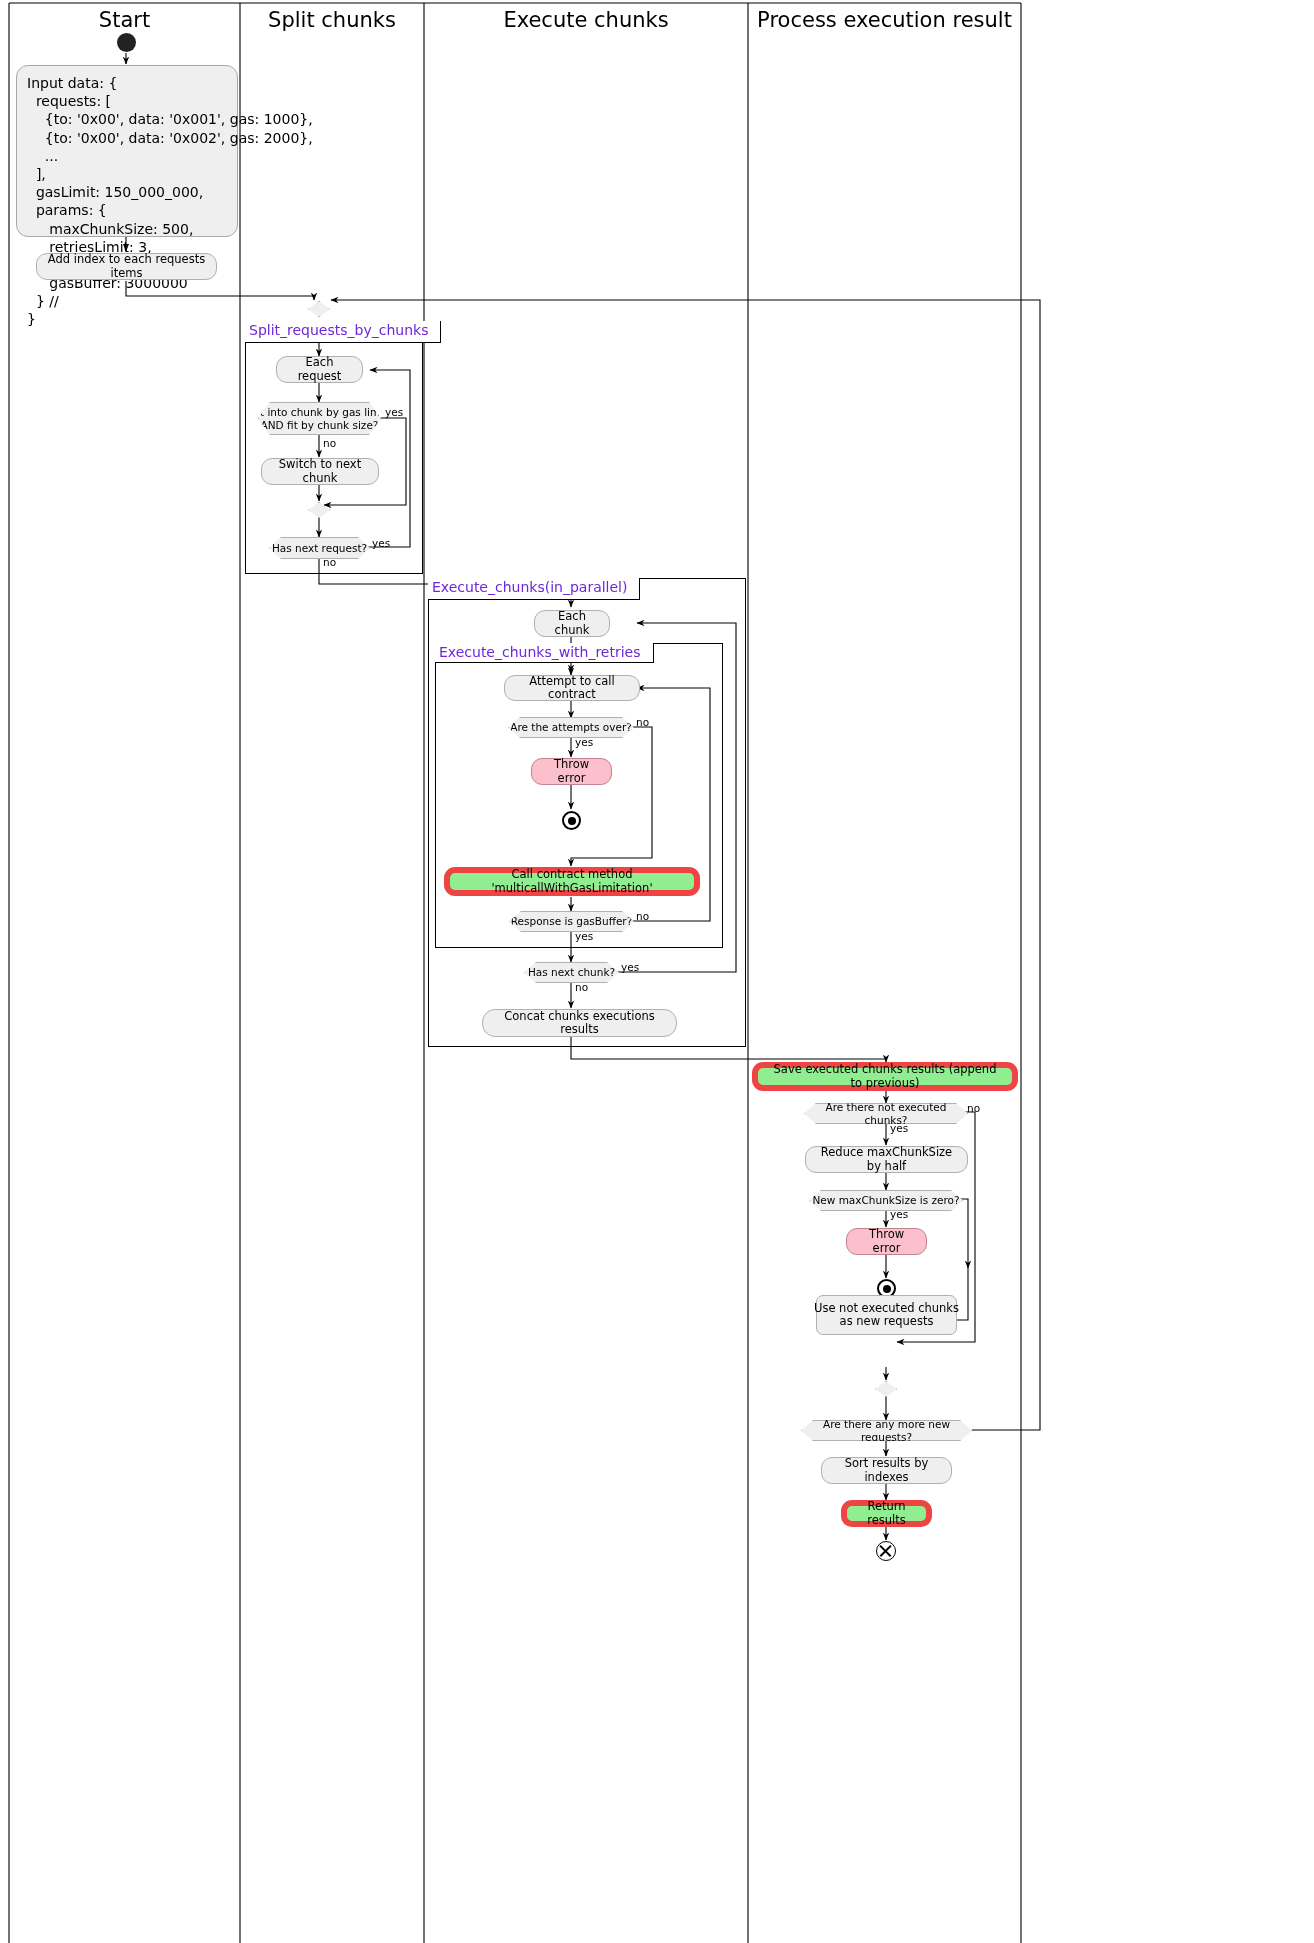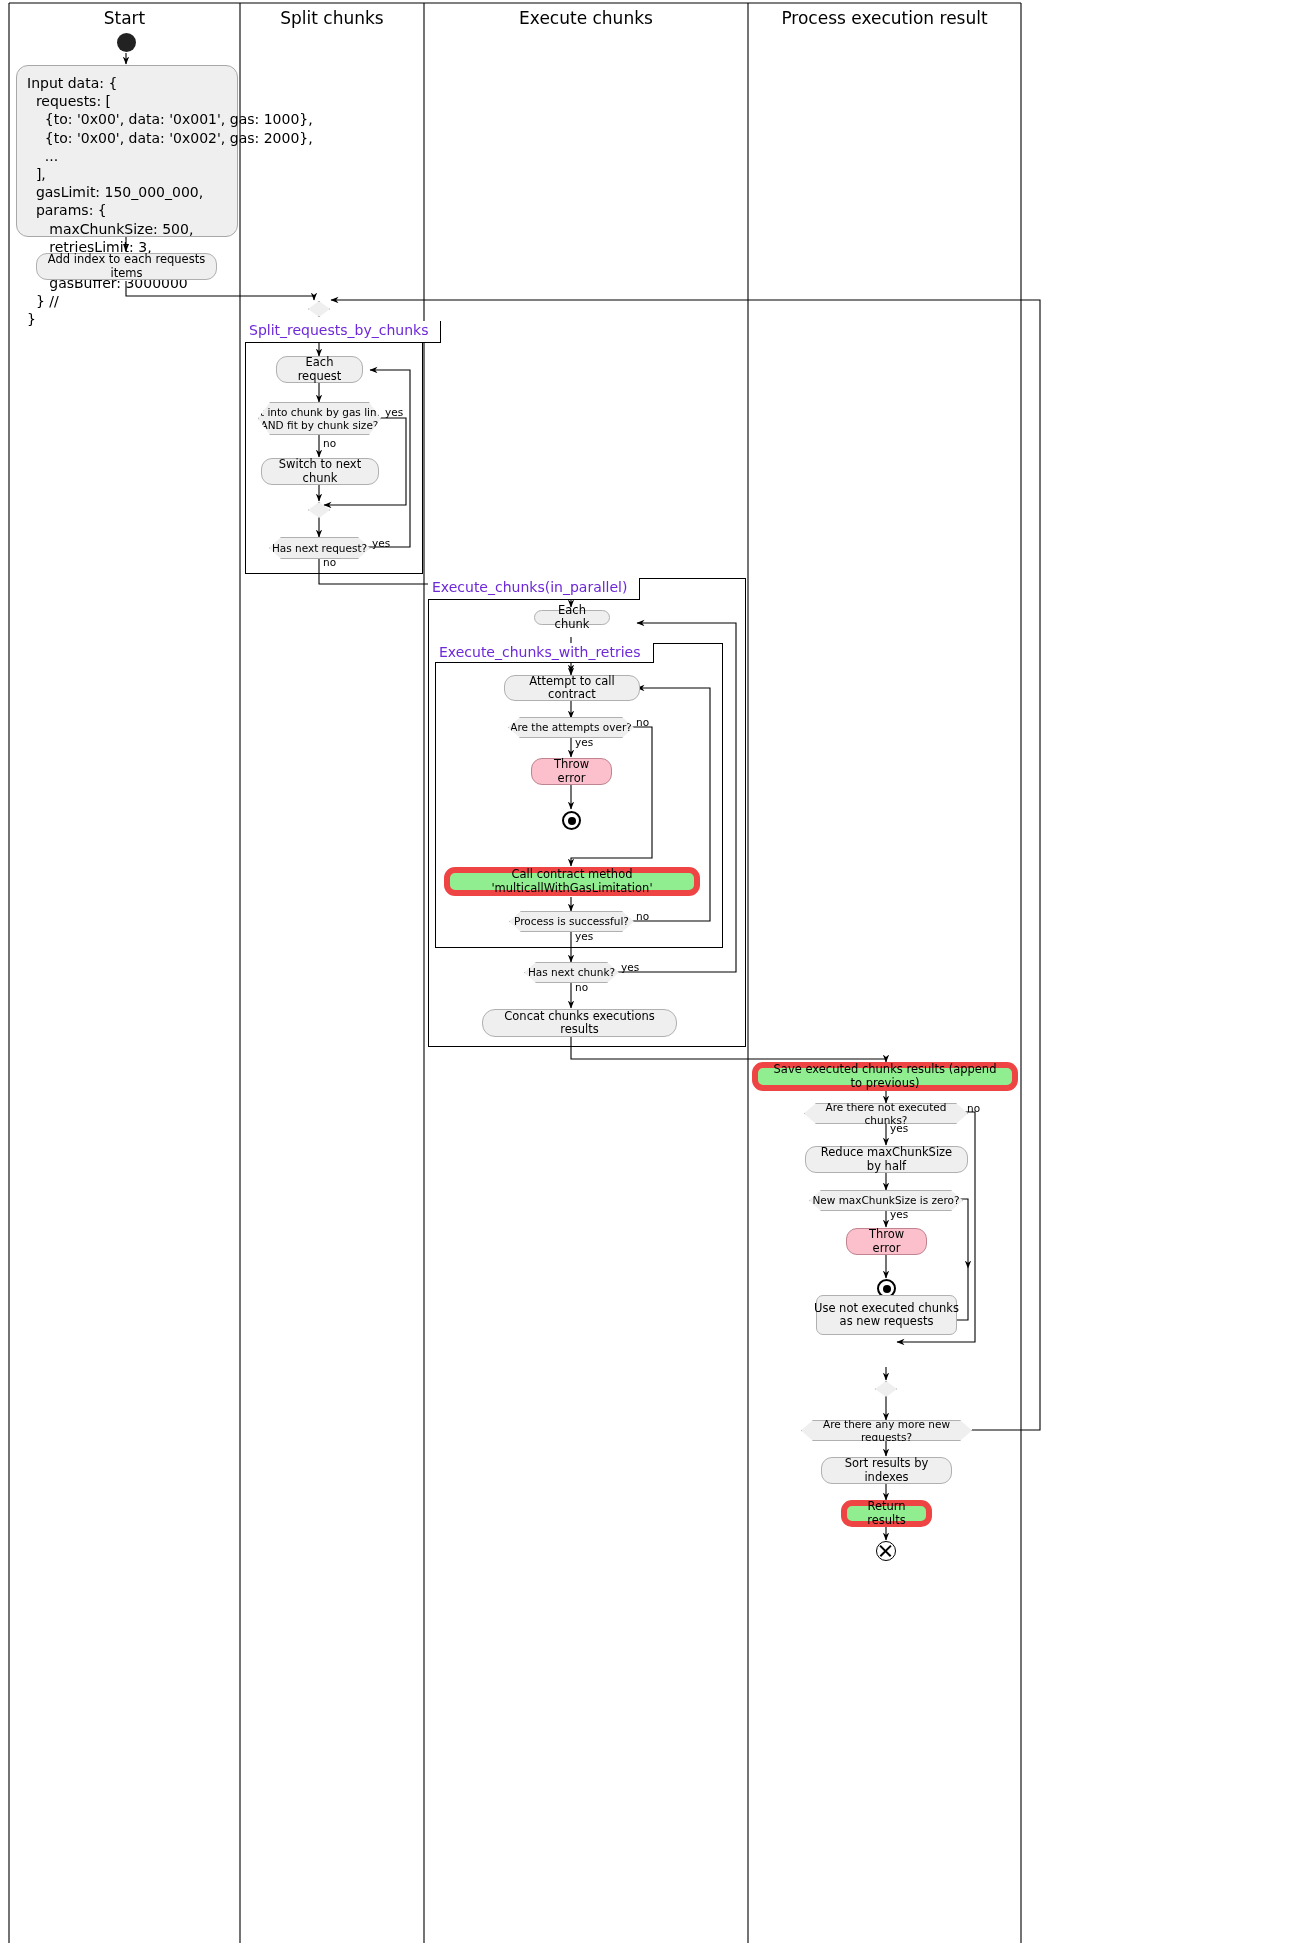--- a/index.html
+++ b/index.html
@@ -17,21 +17,21 @@
   #canvas {
     position: absolute;
     left: 0; top: 0;
     width: 1314px;
     height: 1943px;
   }
   
   .lane-title {
     position: absolute;
     text-align: center;
-    font-size: 17px;
+    font-size: 21px;
     color: #000;
     font-family: "DejaVu Sans", sans-serif;
     white-space: nowrap;
   }
   
   .node {
     position: absolute;
     box-sizing: border-box;
     display: flex;
     align-items: center;
@@ -303,38 +303,38 @@
 
   <div class="diamond" style="left:308px; top:502px;"></div>
 
   <div class="cond" style="left:269px; top:537px; width:101px; height:22px;">Has next request?</div>
   <div class="elabel" style="left:372px; top:537px;">yes</div>
   <div class="elabel" style="left:323px; top:556px;">no</div>
 
   <div class="group" style="left:428px; top:578px; width:318px; height:469px;"></div>
   <div class="group-label" style="left:428px; top:578px; height:22px;">Execute_chunks(in_parallel)</div>
 
-  <div class="node action" style="left:534px; top:610px; width:76px; height:15px;">Each chunk</div>
+  <div class="node action" style="left:534px; top:610px; width:76px; height:27px;">Each chunk</div>
 
   <div class="group" style="left:435px; top:643px; width:288px; height:305px;"></div>
   <div class="group-label" style="left:435px; top:643px; height:20px;">Execute_chunks_with_retries</div>
 
   <div class="node action" style="left:504px; top:675px; width:136px; height:26px;">Attempt to call contract</div>
 
   <div class="cond" style="left:508px; top:717px; width:126px; height:21px;">Are the attempts over?</div>
   <div class="elabel" style="left:636px; top:716px;">no</div>
   <div class="elabel" style="left:575px; top:736px;">yes</div>
 
   <div class="node action pink" style="left:531px; top:758px; width:81px; height:27px;">Throw error</div>
 
   <div class="end-circle" style="left:562px; top:811px;"></div>
 
   <div class="node action green" style="left:444px; top:867px; width:256px; height:29px;">Call contract method 'multicallWithGasLimitation'</div>
 
-  <div class="cond" style="left:509px; top:911px; width:125px; height:21px;">Process is successful?</div>
+  <div class="cond" style="left:509px; top:911px; width:125px; height:21px;">Response is gasBuffer?</div>
   <div class="elabel" style="left:636px; top:910px;">no</div>
   <div class="elabel" style="left:575px; top:930px;">yes</div>
 
   <div class="cond" style="left:524px; top:962px; width:95px; height:21px;">Has next chunk?</div>
   <div class="elabel" style="left:621px; top:961px;">yes</div>
   <div class="elabel" style="left:575px; top:981px;">no</div>
 
   <div class="node action" style="left:482px; top:1009px; width:195px; height:28px;border-radius:13px;">Concat chunks executions results</div>
 
   <div class="node action green" style="left:752px; top:1062px; width:266px; height:29px;">Save executed chunks results (append to previous)</div>

